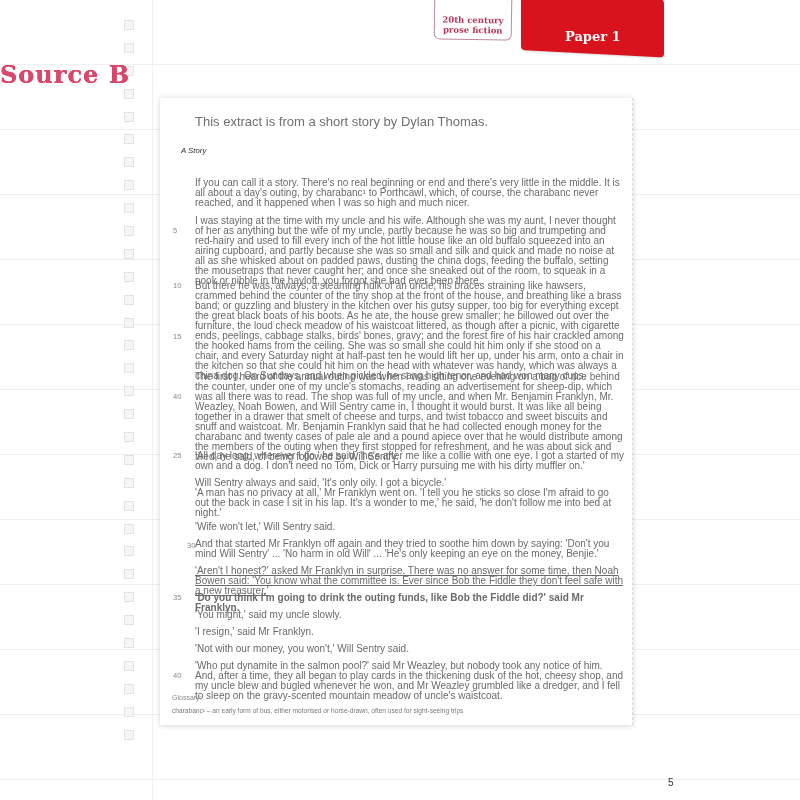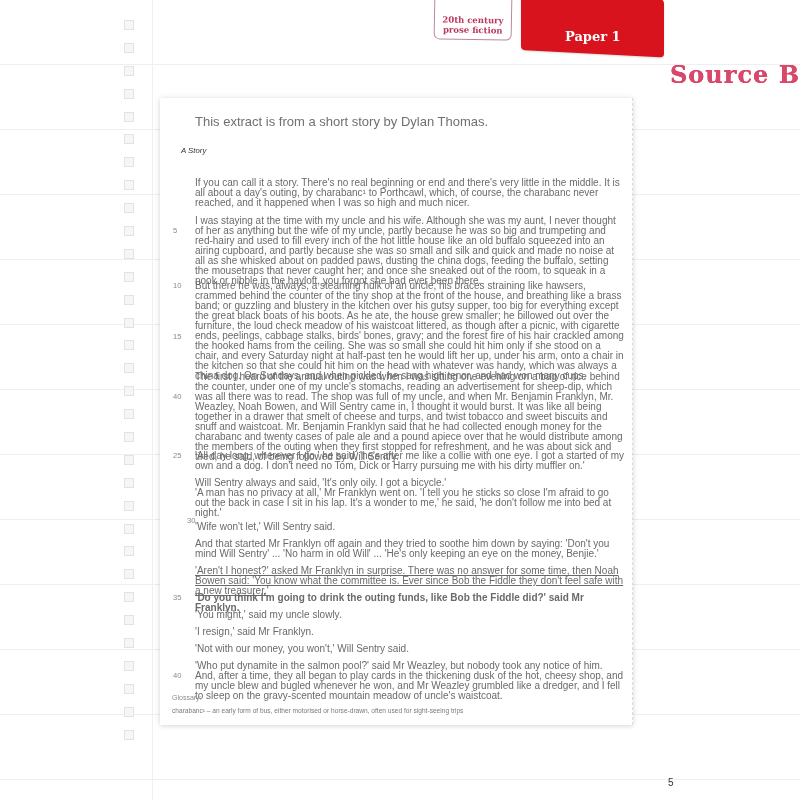--- a/index.html
+++ b/index.html
@@ -36,21 +36,21 @@
       background: #d9131d; border-radius: 4px;
       transform: skewY(3deg); transform-origin: left top;
       box-shadow: 0 1px 2px rgba(0,0,0,0.15);
       display: flex; align-items: flex-end; justify-content: center; padding-bottom: 10px; box-sizing: border-box;
     }
     .tab-paper-text {
       transform: skewY(-3deg);
       font-family: "DejaVu Serif", serif; font-weight: bold; font-size: 13px; color: #fff;
     }
     .source-title {
-      position: absolute; left: 0; top: 60px; width: 800px; text-align: right;
+      position: absolute; left: 0; top: 60px; width: 800px; text-align: left;
       font-family: "DejaVu Serif", serif; font-weight: bold; font-size: 24px; letter-spacing: 1px;
       color: #d9476b;
       text-shadow: 0 0 0 #c92c55;
     }
     .extract-box {
       position: absolute; left: 160px; top: 98px; width: 472px; height: 627px;
       background: #fff;
       border-right: 1px dashed #d9dcdc;
       box-shadow: 0 0 6px rgba(0,0,0,0.12), 0 2px 4px rgba(0,0,0,0.06);
     }
@@ -146,21 +146,21 @@
   <p class="para" style="top:512px;">'You might,' said my uncle slowly.</p>
   <p class="para" style="top:529px;">'I resign,' said Mr Franklyn.</p>
   <p class="para" style="top:546px;">'Not with our money, you won't,' Will Sentry said.</p>
   <p class="para" style="top:563px;">'Who put dynamite in the salmon pool?' said Mr Weazley, but nobody took any notice of him. And, after a time, they all began to play cards in the thickening dusk of the hot, cheesy shop, and my uncle blew and bugled whenever he won, and Mr Weazley grumbled like a dredger, and I fell to sleep on the gravy-scented mountain meadow of uncle's waistcoat.</p>
 
   <span class="line-num" style="top:128px;">5</span>
   <span class="line-num" style="top:183px;">10</span>
   <span class="line-num" style="top:234px;">15</span>
   <span class="line-num" style="top:294px;">40</span>
   <span class="line-num" style="top:353px;">25</span>
-  <span class="line-num" style="top:418px;padding-left:14px;">30</span>
+  <span class="line-num" style="top:443px;padding-left:14px;">30</span>
   <span class="line-num" style="top:495px;">35</span>
   <span class="line-num" style="top:573px;">40</span>
 
   <div class="glossary-label">Glossary:</div>
   <div class="glossary-entry">charabanc¹ – an early form of bus, either motorised or horse-drawn, often used for sight-seeing trips</div>
 </div>
 
 <div class="page-number">5</div>
 
 </body></html>

